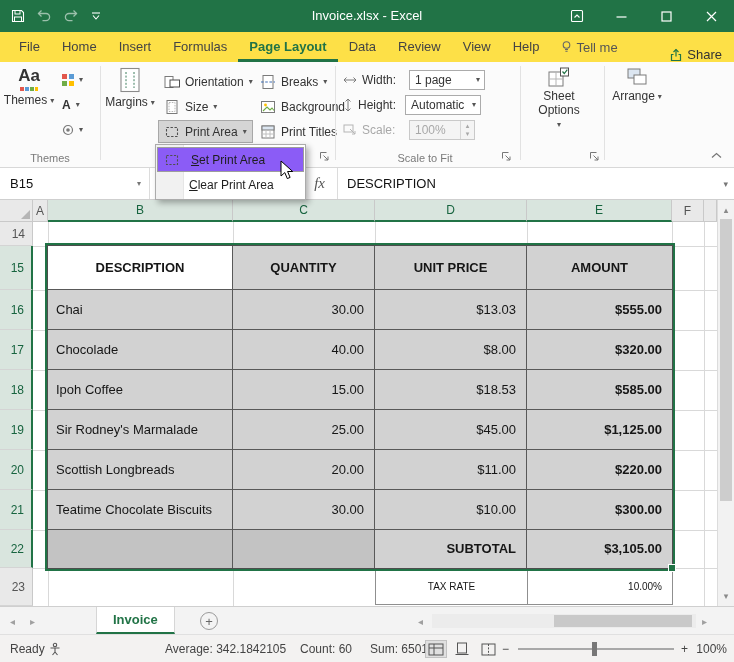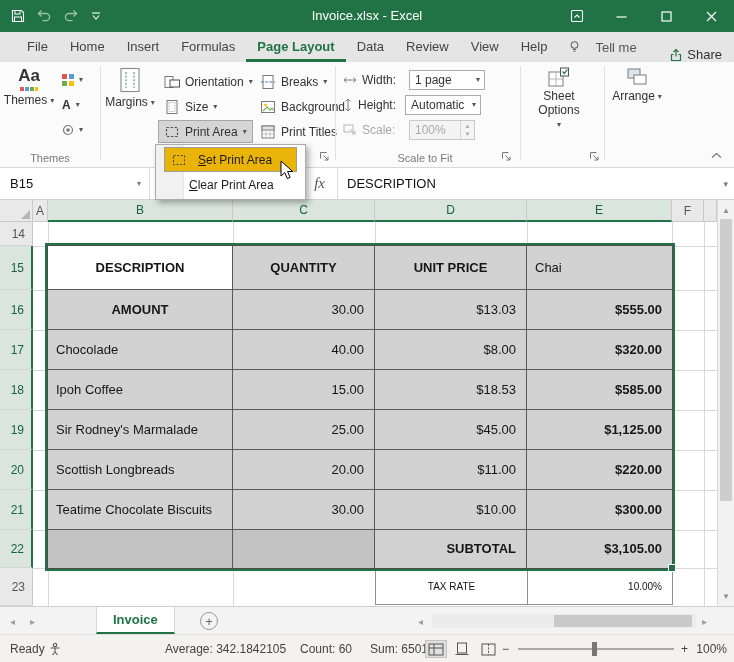--- a/index.html
+++ b/index.html
@@ -10,24 +10,24 @@
   
   .titlebar{position:absolute;top:0;left:0;right:0;height:32px;background:#217346;color:#fff}
   .qat{position:absolute;left:6px;top:0;height:32px;display:flex;align-items:center;gap:2px;z-index:2}
   .tb-btn{width:24px;height:24px;display:flex;align-items:center;justify-content:center}
   .dim{opacity:.55}
   .win-title{position:absolute;left:0;right:0;top:0;height:32px;line-height:32px;text-align:center;font-size:13px;color:#fff;pointer-events:none}
   .win-controls{position:absolute;right:0;top:0;height:32px;display:flex;z-index:2}
   .win-btn{width:45px;height:32px;display:flex;align-items:center;justify-content:center}
 
   
-  .menubar{position:absolute;top:32px;left:0;right:0;height:30px;background:#e5e5e5;display:flex;align-items:stretch;padding-left:16px}
+  .menubar{position:absolute;top:32px;left:0;right:0;height:30px;background:#fde047;display:flex;align-items:stretch;padding-left:8px}
   .mtab{padding:0 11px;line-height:30px;font-size:13px;color:#444;white-space:nowrap}
   .mtab.active{color:#217346;font-weight:bold;box-shadow:inset 0 -3px 0 #217346}
-  .tellme{display:flex;align-items:center;gap:14px;padding:0 10px;color:#555}
+  .tellme{display:flex;align-items:center;gap:3px;padding:0 10px;color:#555}
   .share-btn{position:absolute;right:12px;top:0;height:30px;display:flex;align-items:flex-end;gap:4px;color:#333}
 
   
   .ribbon{position:absolute;top:62px;left:0;right:0;height:106px;background:#fbfbfb;border-bottom:1px solid #d8d8d8}
   .gsep{position:absolute;top:4px;height:94px;width:1px;background:#e2e2e2}
   .grp-label{position:absolute;bottom:3px;font-size:11px;color:#7a7a7a;text-align:center;pointer-events:none}
   .big-btn{position:absolute;display:flex;flex-direction:column;align-items:center;gap:3px;padding-top:5px;font-size:12px;color:#333;text-align:center}
   .lblrow{display:flex;align-items:center;gap:3px;line-height:1.15}
   .sm-btn{position:absolute;height:23px;display:flex;align-items:center;gap:5px;font-size:12px;color:#333;padding:0 5px;border:1px solid transparent}
   .sm-btn.pressed{background:#d5d5d5;border:1px solid #a8a8a8}
@@ -91,21 +91,21 @@
   .sb-viewbtn{position:absolute;top:5px;width:22px;height:18px;display:flex;align-items:center;justify-content:center;border:1px solid transparent}
   .sb-viewbtn.pressed{background:#e0e0e0;border:1px solid #c2c2c2}
   .zoom-track{position:absolute;left:518px;top:13px;width:156px;height:2px;background:#a8a8a8}
   .zoom-notch{position:absolute;left:595px;top:9px;width:1px;height:10px;background:#a8a8a8}
   .zoom-handle{position:absolute;left:592px;top:7px;width:5px;height:14px;background:#777}
 
   
   .ctx-menu{position:absolute;left:155px;top:144px;width:151px;background:#fff;border:1px solid #ababab;box-shadow:3px 3px 6px rgba(0,0,0,.3);z-index:40;padding:2px 0}
   .ctx-menu::before{content:"";position:absolute;left:0;top:0;bottom:0;width:27px;background:#f1f1f1;border-right:1px solid #e6e6e6}
   .menu-item{position:relative;height:25px;display:flex;align-items:center;font-size:12px;color:#1e1e1e;z-index:1}
-  .menu-item.hl{background:#eab308;border:1px solid #9d9d9d;margin:0 8px}
+  .menu-item.hl{background:#8b5cf6;border:1px solid #9d9d9d;margin:0 1px}
   .mi-icon{width:27px;display:flex;align-items:center;justify-content:center;flex:none}
   .mi-label{display:inline-block;padding-left:6px}
   .mi-label::first-letter{text-decoration:underline}
 
   .cursor{position:absolute;left:280px;top:160px;z-index:60;pointer-events:none}
 </style>
 </head>
 <body>
 
 <div id="app">
@@ -485,23 +485,23 @@
           <line x1="527.5" y1="368" x2="527.5" y2="404"></line>
           <line x1="672.5" y1="368" x2="672.5" y2="404"></line>
         <line x1="375" y1="404.5" x2="673" y2="404.5"></line>
       </g>
     </svg>
 
     <div class="tbl">
       <div class="tc th wcell">DESCRIPTION</div>
       <div class="tc th">QUANTITY</div>
       <div class="tc th">UNIT PRICE</div>
+      <div class="tc th">AMOUNT</div>
+
       <div class="tc tl">Chai</div>
-
-      <div class="tc th">AMOUNT</div>
       <div class="tc trr">30.00</div>
       <div class="tc trr">$13.03</div>
       <div class="tc trr b">$555.00</div>
 
       <div class="tc tl">Chocolade</div>
       <div class="tc trr">40.00</div>
       <div class="tc trr">$8.00</div>
       <div class="tc trr b">$320.00</div>
 
       <div class="tc tl">Ipoh Coffee</div>

